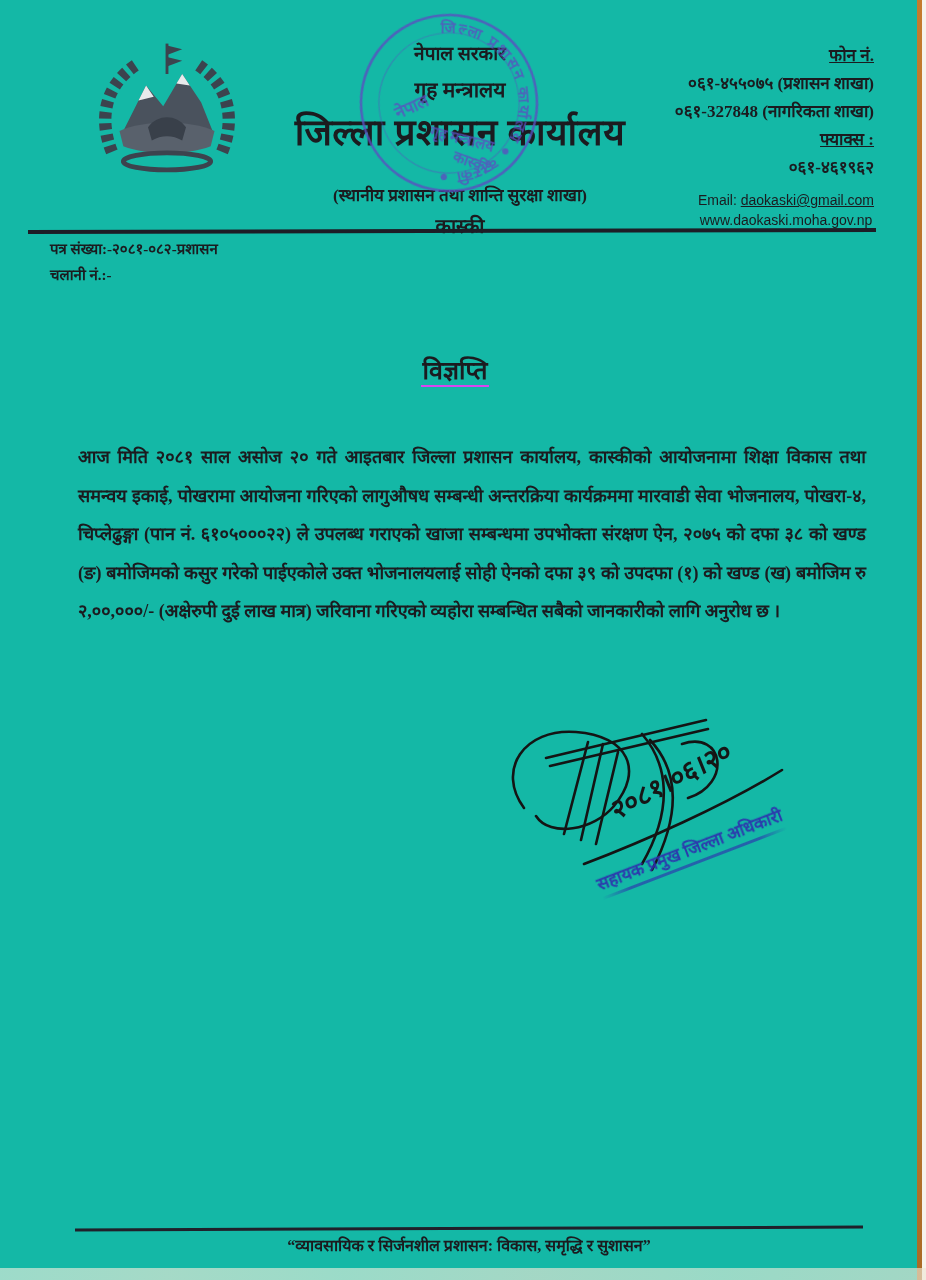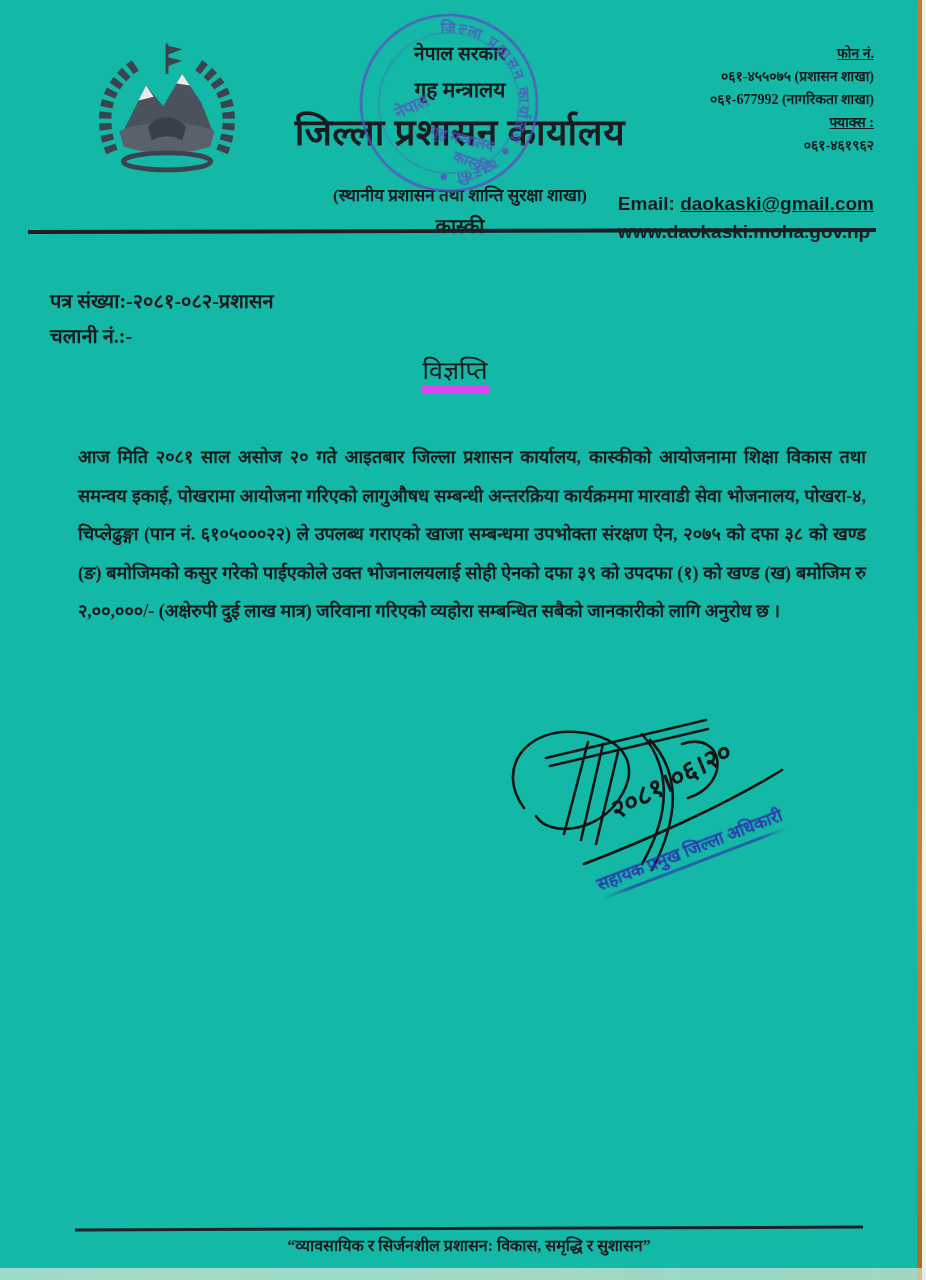--- a/index.html
+++ b/index.html
@@ -22,33 +22,33 @@
   .hdr-govt{font-size:19px;font-weight:700;}
   .hdr-ministry{font-size:21px;font-weight:700;margin-top:9px;}
   .hdr-office{font-size:37px;font-weight:700;margin-top:2px;letter-spacing:.5px;}
   .hdr-branch{font-size:17px;font-weight:700;margin-top:27px;}
   .hdr-district{font-size:20px;font-weight:700;margin-top:6px;}
 
   .round-stamp{position:absolute;left:350px;top:4px;width:198px;height:198px;
     opacity:.8;filter:blur(.4px);transform:rotate(-10deg);pointer-events:none;}
 
   .contact{position:absolute;right:52px;top:42px;width:250px;text-align:right;
-    font-size:14px;font-weight:700;line-height:1.65;}
+    font-size:17px;font-weight:700;line-height:1.65;}
   .contact .u{text-decoration:underline;}
-  .emailblock{position:absolute;right:52px;top:190px;text-align:left;
-    font-family:"Liberation Sans","DejaVu Sans",sans-serif;font-size:19px;font-weight:700;line-height:1.45;}
+  .emailblock{position:absolute;right:52px;top:190px;text-align:center;
+    font-family:"Liberation Sans","DejaVu Sans",sans-serif;font-size:14px;font-weight:400;line-height:1.45;}
   .emailblock .u{text-decoration:underline;}
 
   .hdr-rule{position:absolute;left:28px;top:229px;width:848px;height:4px;background:#1d1d26;transform:rotate(-.15deg);}
 
-  .refblock{position:absolute;left:50px;top:236px;font-size:20px;font-weight:700;line-height:1.75;margin-top:48px;}
+  .refblock{position:absolute;left:50px;top:236px;font-size:15px;font-weight:700;line-height:1.75;}
   .dateblock{position:absolute;right:46px;top:278px;text-align:right;font-size:19px;font-weight:700;line-height:1.7;}
 
   .notice-title{position:absolute;left:0;top:352px;width:910px;text-align:center;}
-  .notice-title span{font-size:25px;font-weight:400;border-bottom:8px solid #d946ef;padding:0 2px 1px;}
+  .notice-title span{font-size:25px;font-weight:700;border-bottom:2px solid #d946ef;padding:0 2px 1px;}
 
   .bodytext{position:absolute;left:78px;top:438px;width:788px;
     font-size:18px;font-weight:600;line-height:38.5px;text-align:justify;}
 
   .sig-svg{position:absolute;left:492px;top:712px;width:310px;height:170px;}
   .hand-date{position:absolute;left:612px;top:792px;font-size:27px;font-weight:600;
     transform:rotate(-28deg) skewX(-6deg);transform-origin:left center;white-space:nowrap;color:#161616;}
   .officer-stamp{position:absolute;left:598px;top:872px;transform:rotate(-21deg);transform-origin:left center;
     color:#2e2fae;font-size:17.5px;font-weight:700;white-space:nowrap;opacity:.9;filter:blur(.3px);}
   .officer-stamp .underln{display:block;height:3px;margin-top:2px;
@@ -101,21 +101,21 @@
     <text x="92" y="156" font-size="15" font-weight="700" fill="#5a50c0" transform="rotate(30 92 156)">कास्की</text>
   </svg>
 
   <div class="contact">
     <div class="u">फोन नं.</div>
     <div>
       <span>०६१-४५५०७५</span>
       <span>(प्रशासन शाखा)</span>
     </div>
     <div>
-      <span>०६१-677992</span>
+      <span>०६१-327848</span>
       <span>(नागरिकता शाखा)</span>
     </div>
     <div class="u">फ्याक्स :</div>
     <div>०६१-४६१९६२</div>
   </div>
 
   <div class="emailblock">
     <div>
       <span>Email:</span>
       <span class="u">daokaski@gmail.com</span>

